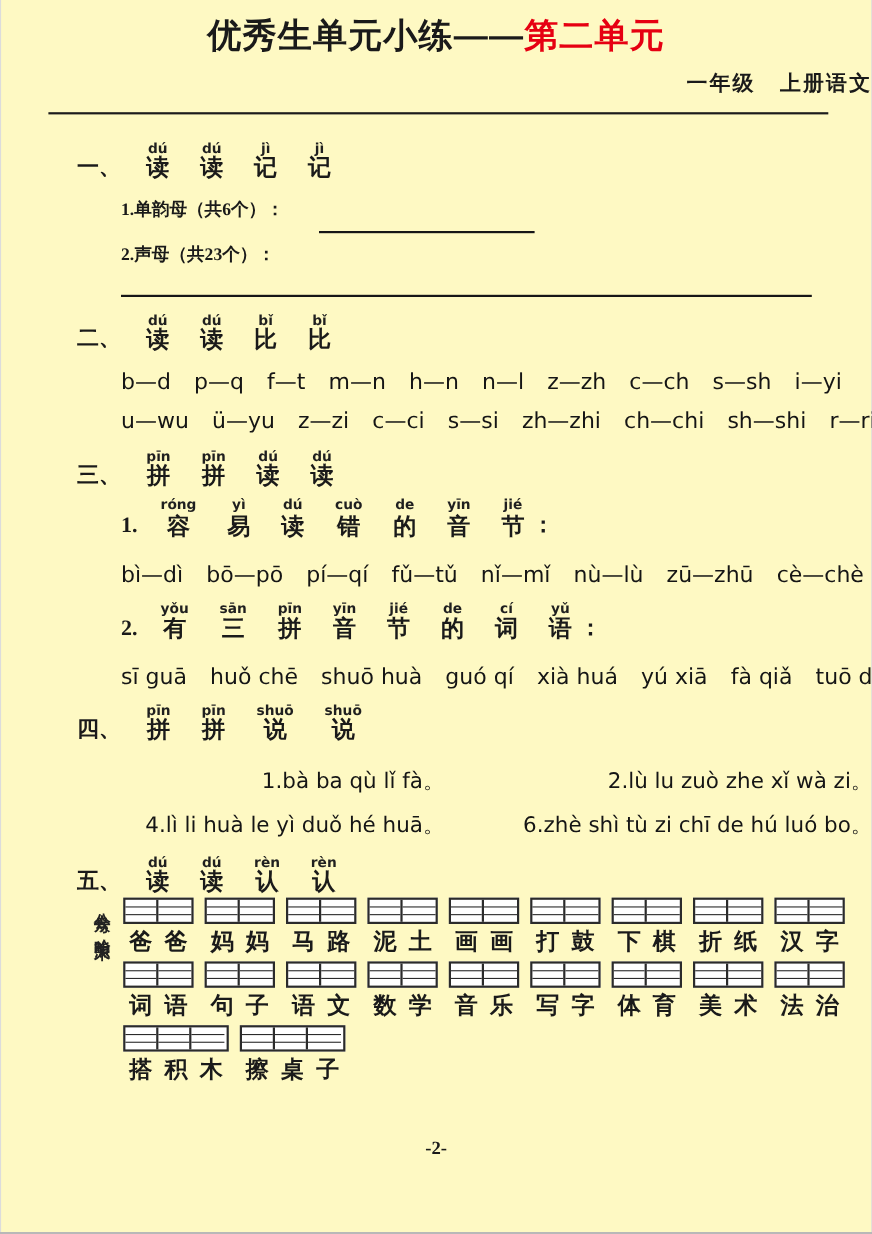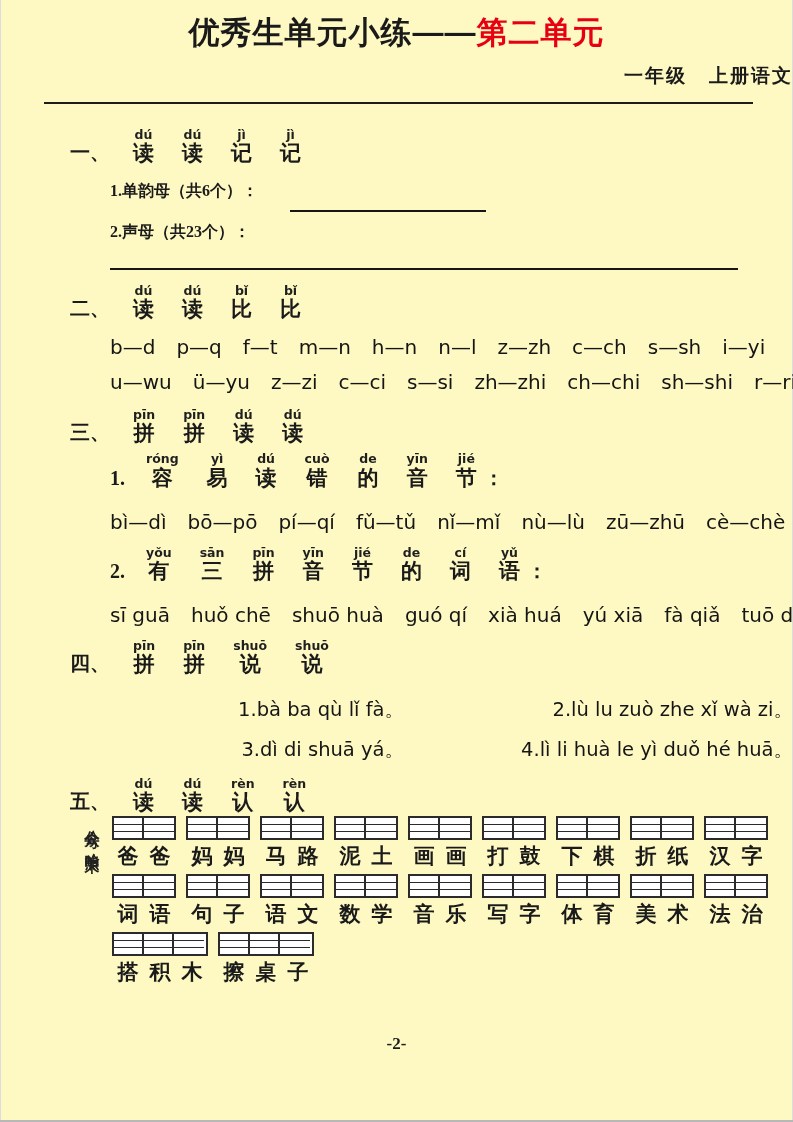--- a/index.html
+++ b/index.html
@@ -291,22 +291,22 @@
           </span>
           <span class="rchar">
             <span class="py">shuō</span>
             <span class="zi">说</span>
           </span>
         </span>
     </div>
     <div class="sentences">
         <span class="sentence">1.bà ba qù lǐ fà。</span>
         <span class="sentence">2.lù lu zuò zhe xǐ wà zi。</span>
-        <span class="sentence">3.dì di shuā yá。</span>
         <span class="sentence">4.lì li huà le yì duǒ hé huā。</span>
+        <span class="sentence">6.zhè shì tù zi chī de hú luó bo。</span>
       </div>
   </div>
 
   <div class="sec mt-s5">
     <div class="sec-head">
       <span class="sec-num">五、</span>
       <span class="ruby-row">
           <span class="rchar">
             <span class="py">dú</span>
             <span class="zi">读</span>

